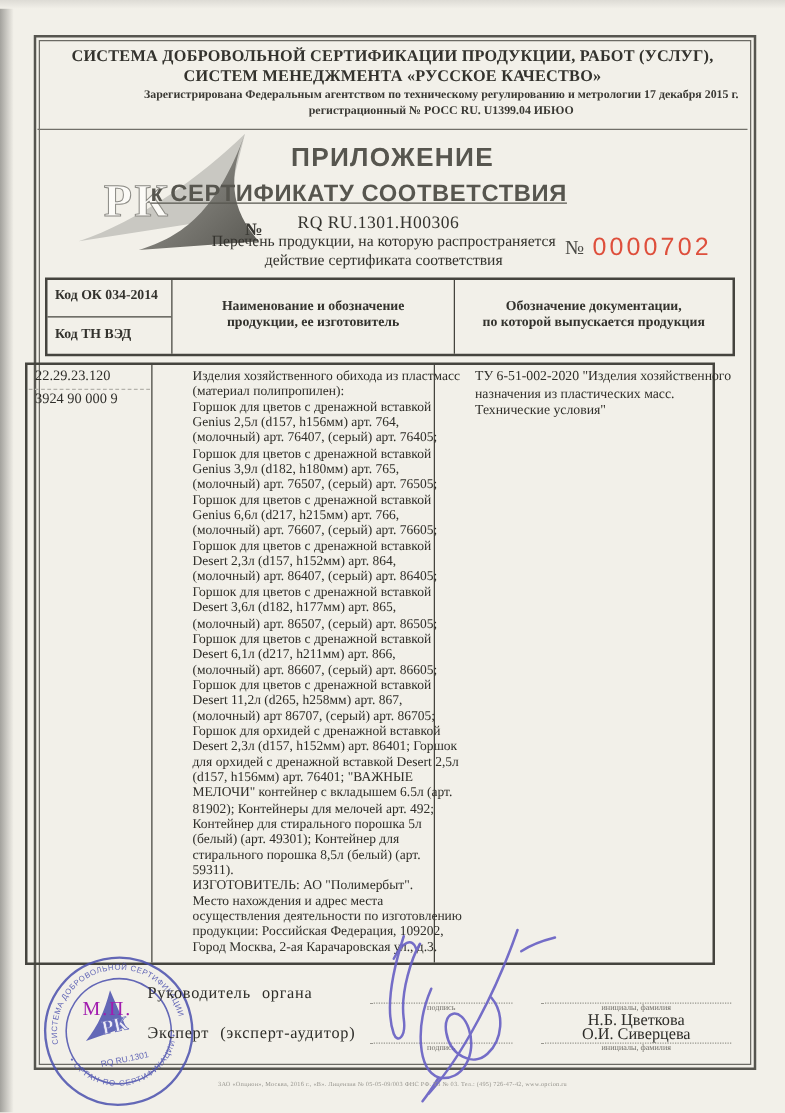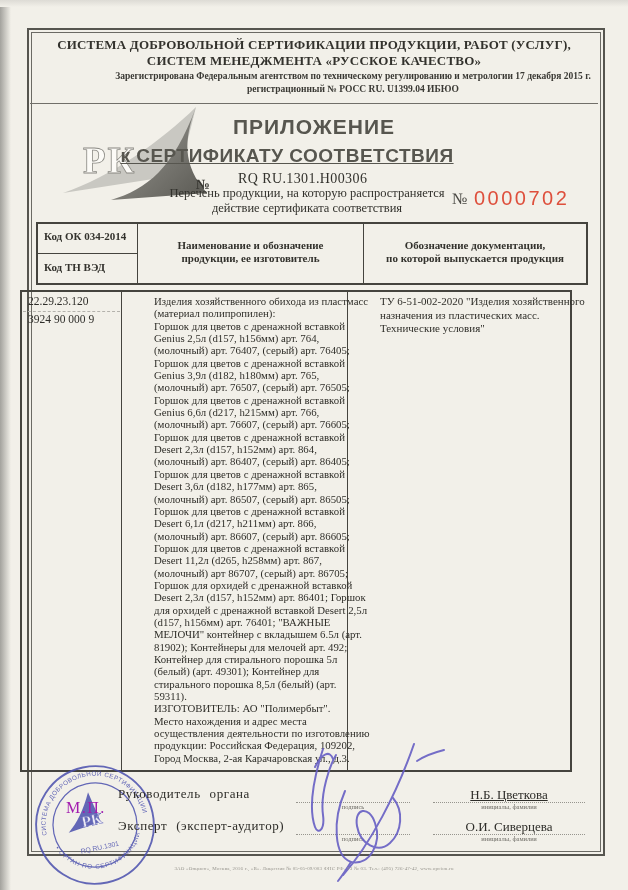--- a/index.html
+++ b/index.html
@@ -62,21 +62,21 @@
   .sigline1{left:296px;top:802px;width:114px;}
   .sigline2{left:296px;top:834px;width:114px;}
   .nameline1{left:433px;top:802px;width:152px;}
   .nameline2{left:433px;top:834px;width:152px;}
   .caption{font-size:6.5px;color:#6e6c66;text-align:center;}
   .cap-sig1{left:296px;top:803px;width:114px;}
   .cap-sig2{left:296px;top:835px;width:114px;}
   .cap-name1{left:433px;top:803px;width:152px;}
   .cap-name2{left:433px;top:835px;width:152px;}
   .sig-name{font-size:13px;color:#2d2c28;text-align:center;}
-  .name1{left:433px;top:787px;width:152px;text-decoration:underline;}
+  .name1{left:433px;top:808px;width:152px;}
   .name2{left:433px;top:819px;width:152px;}
   .print-info{left:27px;top:866px;width:574px;font-size:5px;color:#96948d;
        letter-spacing:.2px;}
   .stamp-svg{left:32px;top:762px;width:126px;height:126px;transform:rotate(-12deg);
        opacity:.85;}
   .logo-svg{left:55px;top:103px;width:212px;height:112px;}
   .sign-svg{left:285px;top:735px;width:180px;height:150px;opacity:.9;}
 </style>
 </head>
 <body>

